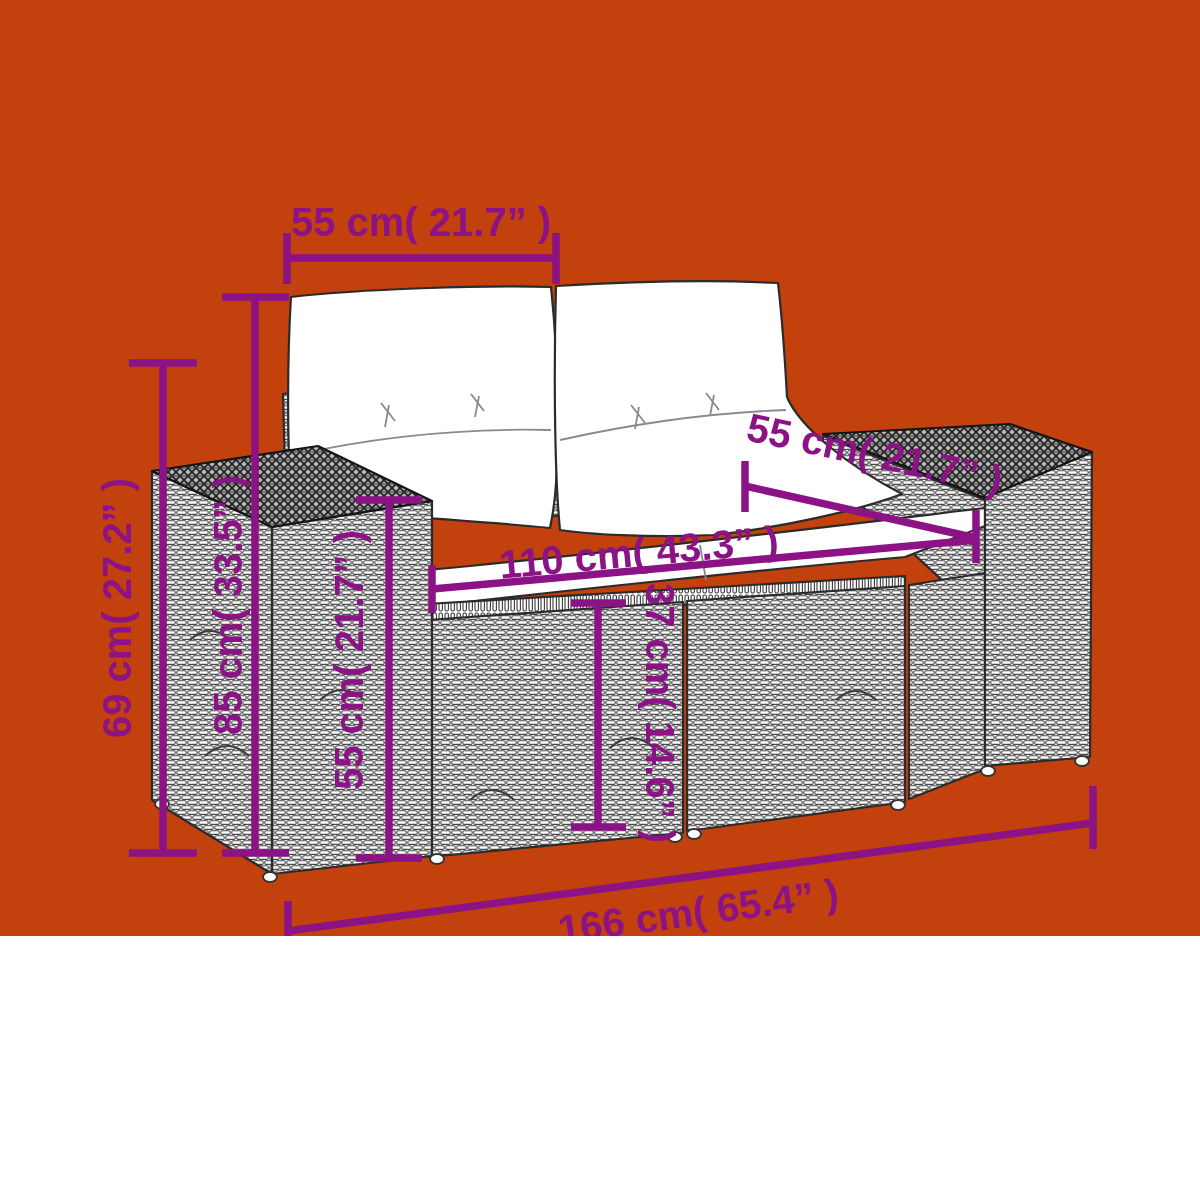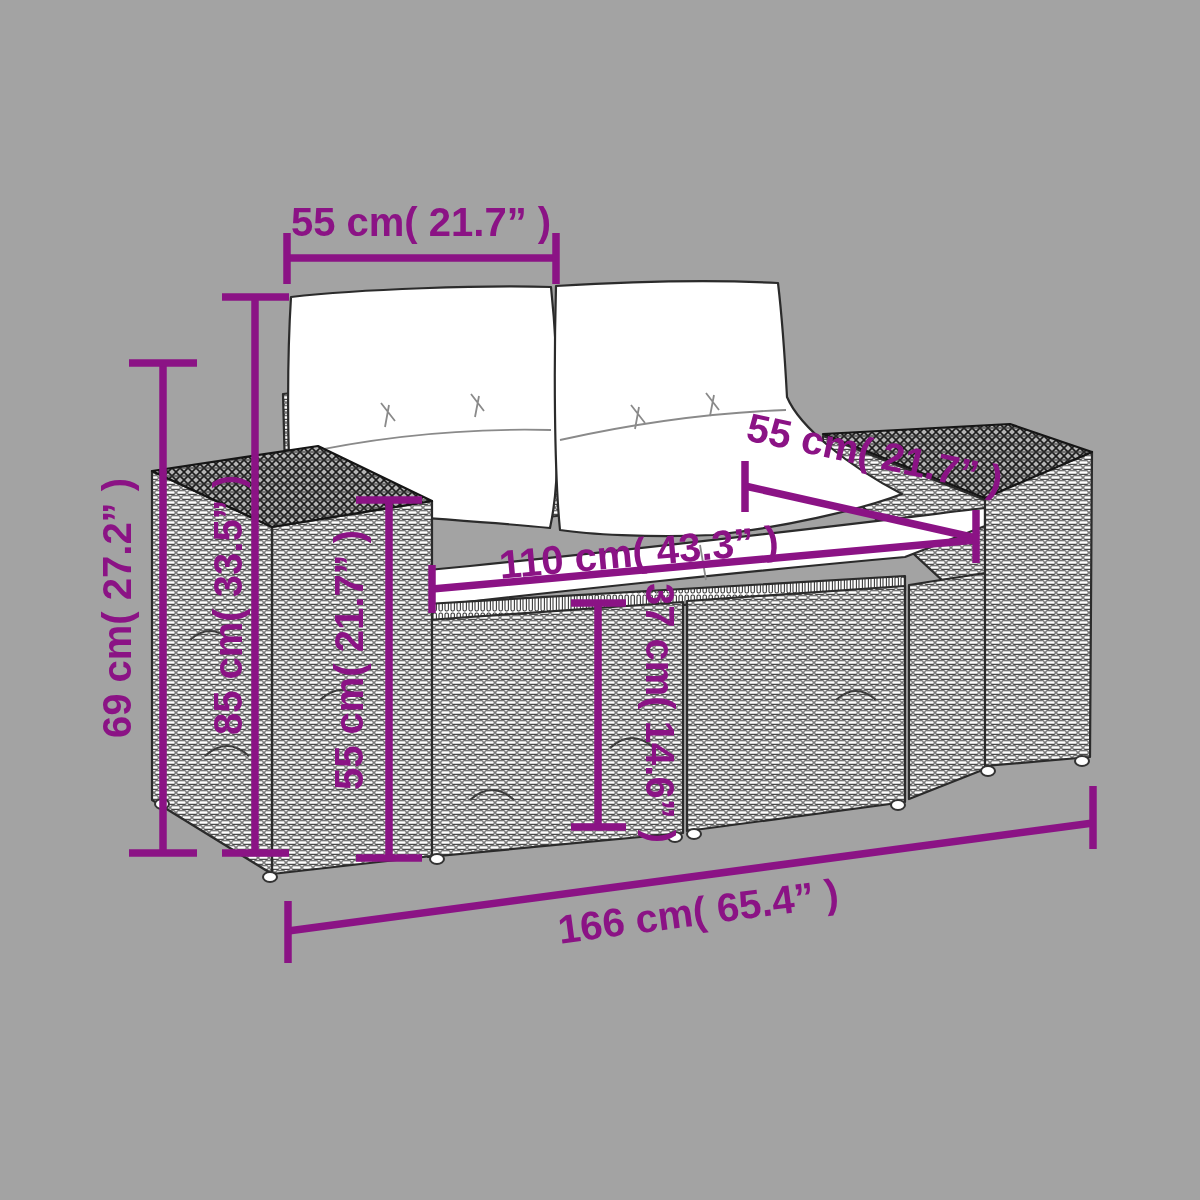--- a/index.html
+++ b/index.html
@@ -1,16 +1,16 @@
 <!DOCTYPE html>
 <html style="--accent: #8B1385; --ink: #2B2B2B;"><head>
 <meta charset="utf-8">
 <style>
   html,body{margin:0;padding:0;background:#fff;}
-  .canvas{position:relative;width:1200px;height:1200px;background:#a3a3a3;overflow:hidden;}
+  .canvas{position:relative;width:1200px;height:936px;background:#c2410c;overflow:hidden;}
   .canvas svg{position:absolute;left:0;top:0;width:1200px;height:1200px;}
   
   .outl{stroke:var(--ink,#2b2b2b);stroke-width:2.2;fill:#fff;stroke-linejoin:round;}
   .wv{fill:url(#weave);}
   .wvd{fill:url(#weaveDark);stroke:#151515;}
   .rail{fill:url(#rail);}
   .crease{stroke:#8a8a8a;stroke-width:1.8;fill:none;}
   .deco{stroke:#3d3d3d;stroke-width:2;fill:none;}
   .foot{fill:#fff;stroke:#333;stroke-width:2;}
   

